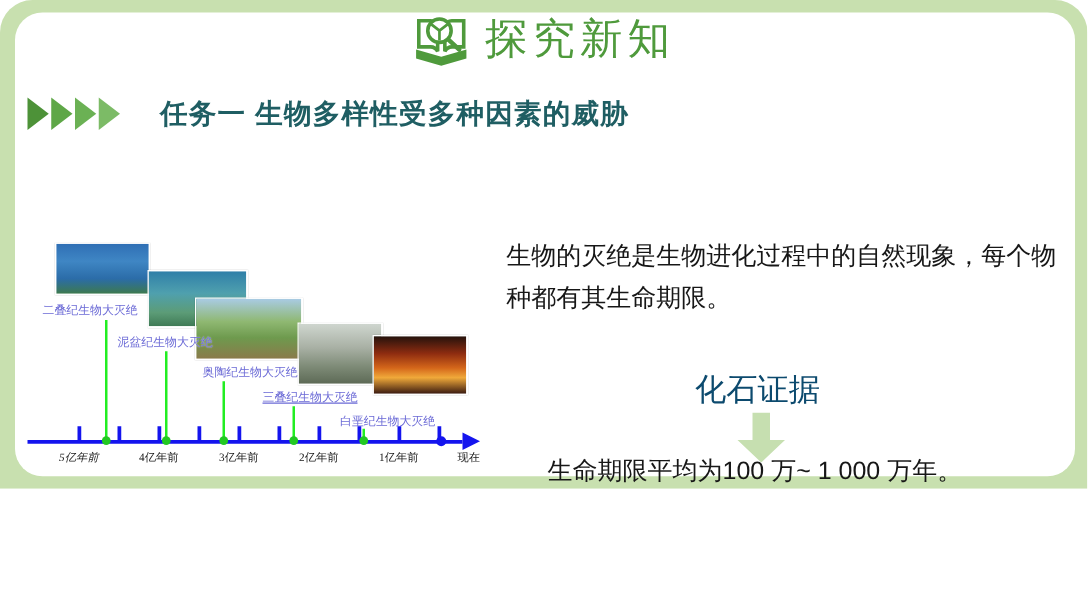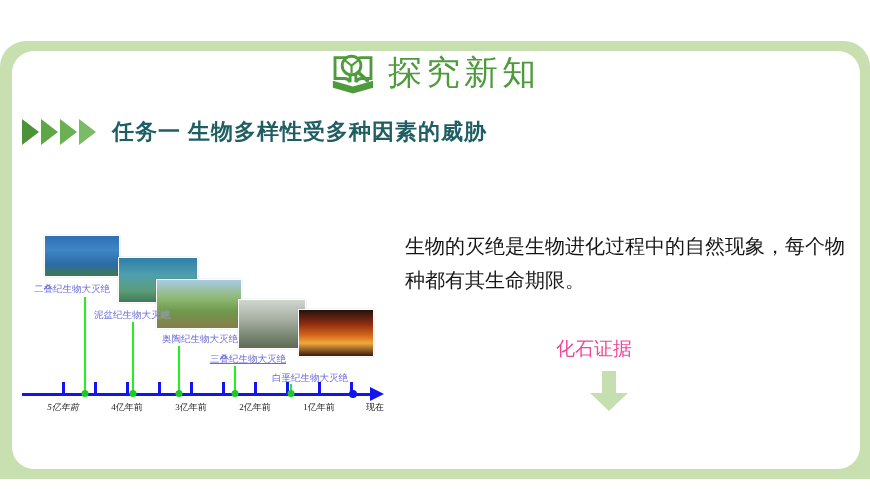--- a/index.html
+++ b/index.html
@@ -3,25 +3,24 @@
 <meta charset="utf-8">
 <style>
   html, body {
     margin: 0;
     padding: 0;
     background: #ffffff;
   }
   .slide {
     position: relative;
     width: 870px;
-    height: 438px;
+    height: 391px;
     background: #ffffff;
     overflow: hidden;
     font-family: "Liberation Sans", "DejaVu Sans", sans-serif;
-    margin-top: 41px;
   }
   
   .frame-outer {
     position: absolute;
     left: 0; top: 0;
     width: 870px; height: 489px;
     background: #c8e0af;
     border-radius: 26px;
   }
   .frame-inner2 {
@@ -50,21 +49,21 @@
     line-height: 1;
     font-family: "Liberation Sans", "DejaVu Sans", sans-serif;
   }
 
   
   .taskbar {
     position: absolute;
     left: 22px; top: 76px;
     display: flex;
     align-items: center;
-    gap: 14px;
+    gap: 30px;
   }
   .chevrons { display: flex; align-items: center; }
   .chev {
     width: 0; height: 0;
     border-top: 13px solid transparent;
     border-bottom: 13px solid transparent;
     border-left: 17px solid #5aa244;
     margin-right: 2px;
     position: relative;
   }
@@ -159,22 +158,22 @@
     left: 405px; top: 188px;
     width: 440px;
     font-size: 20px;
     line-height: 34px;
     color: #171717;
     font-family: "Liberation Sans", "DejaVu Sans", sans-serif;
   }
   .fossil {
     position: absolute;
     left: 556px; top: 295px;
-    font-size: 19px;
-    color: #ec4899;
+    font-size: 25px;
+    color: #0c4a6e;
   }
   .down-arrow {
     position: absolute;
     left: 588px; top: 330px;
     width: 42px; height: 40px;
   }
   .conclusion {
     position: absolute;
     left: 438px; top: 363px;
     font-size: 20px;
@@ -278,14 +277,15 @@
       </div>
   </div>
 
   <div class="para">生物的灭绝是生物进化过程中的自然现象，每个物种都有其生命期限。</div>
   <div class="fossil">化石证据</div>
   <span class="down-arrow">
     <svg viewBox="0 0 42 40" xmlns="http://www.w3.org/2000/svg">
       <path d="M14 0 H28 V22 H40 L21 40 L2 22 H14 Z" fill="#c6dfb0"></path>
     </svg>
   </span>
+  <div class="conclusion">生命期限平均为100 万~ 1 000 万年。</div>
 
 </div>
 
 </body></html>

